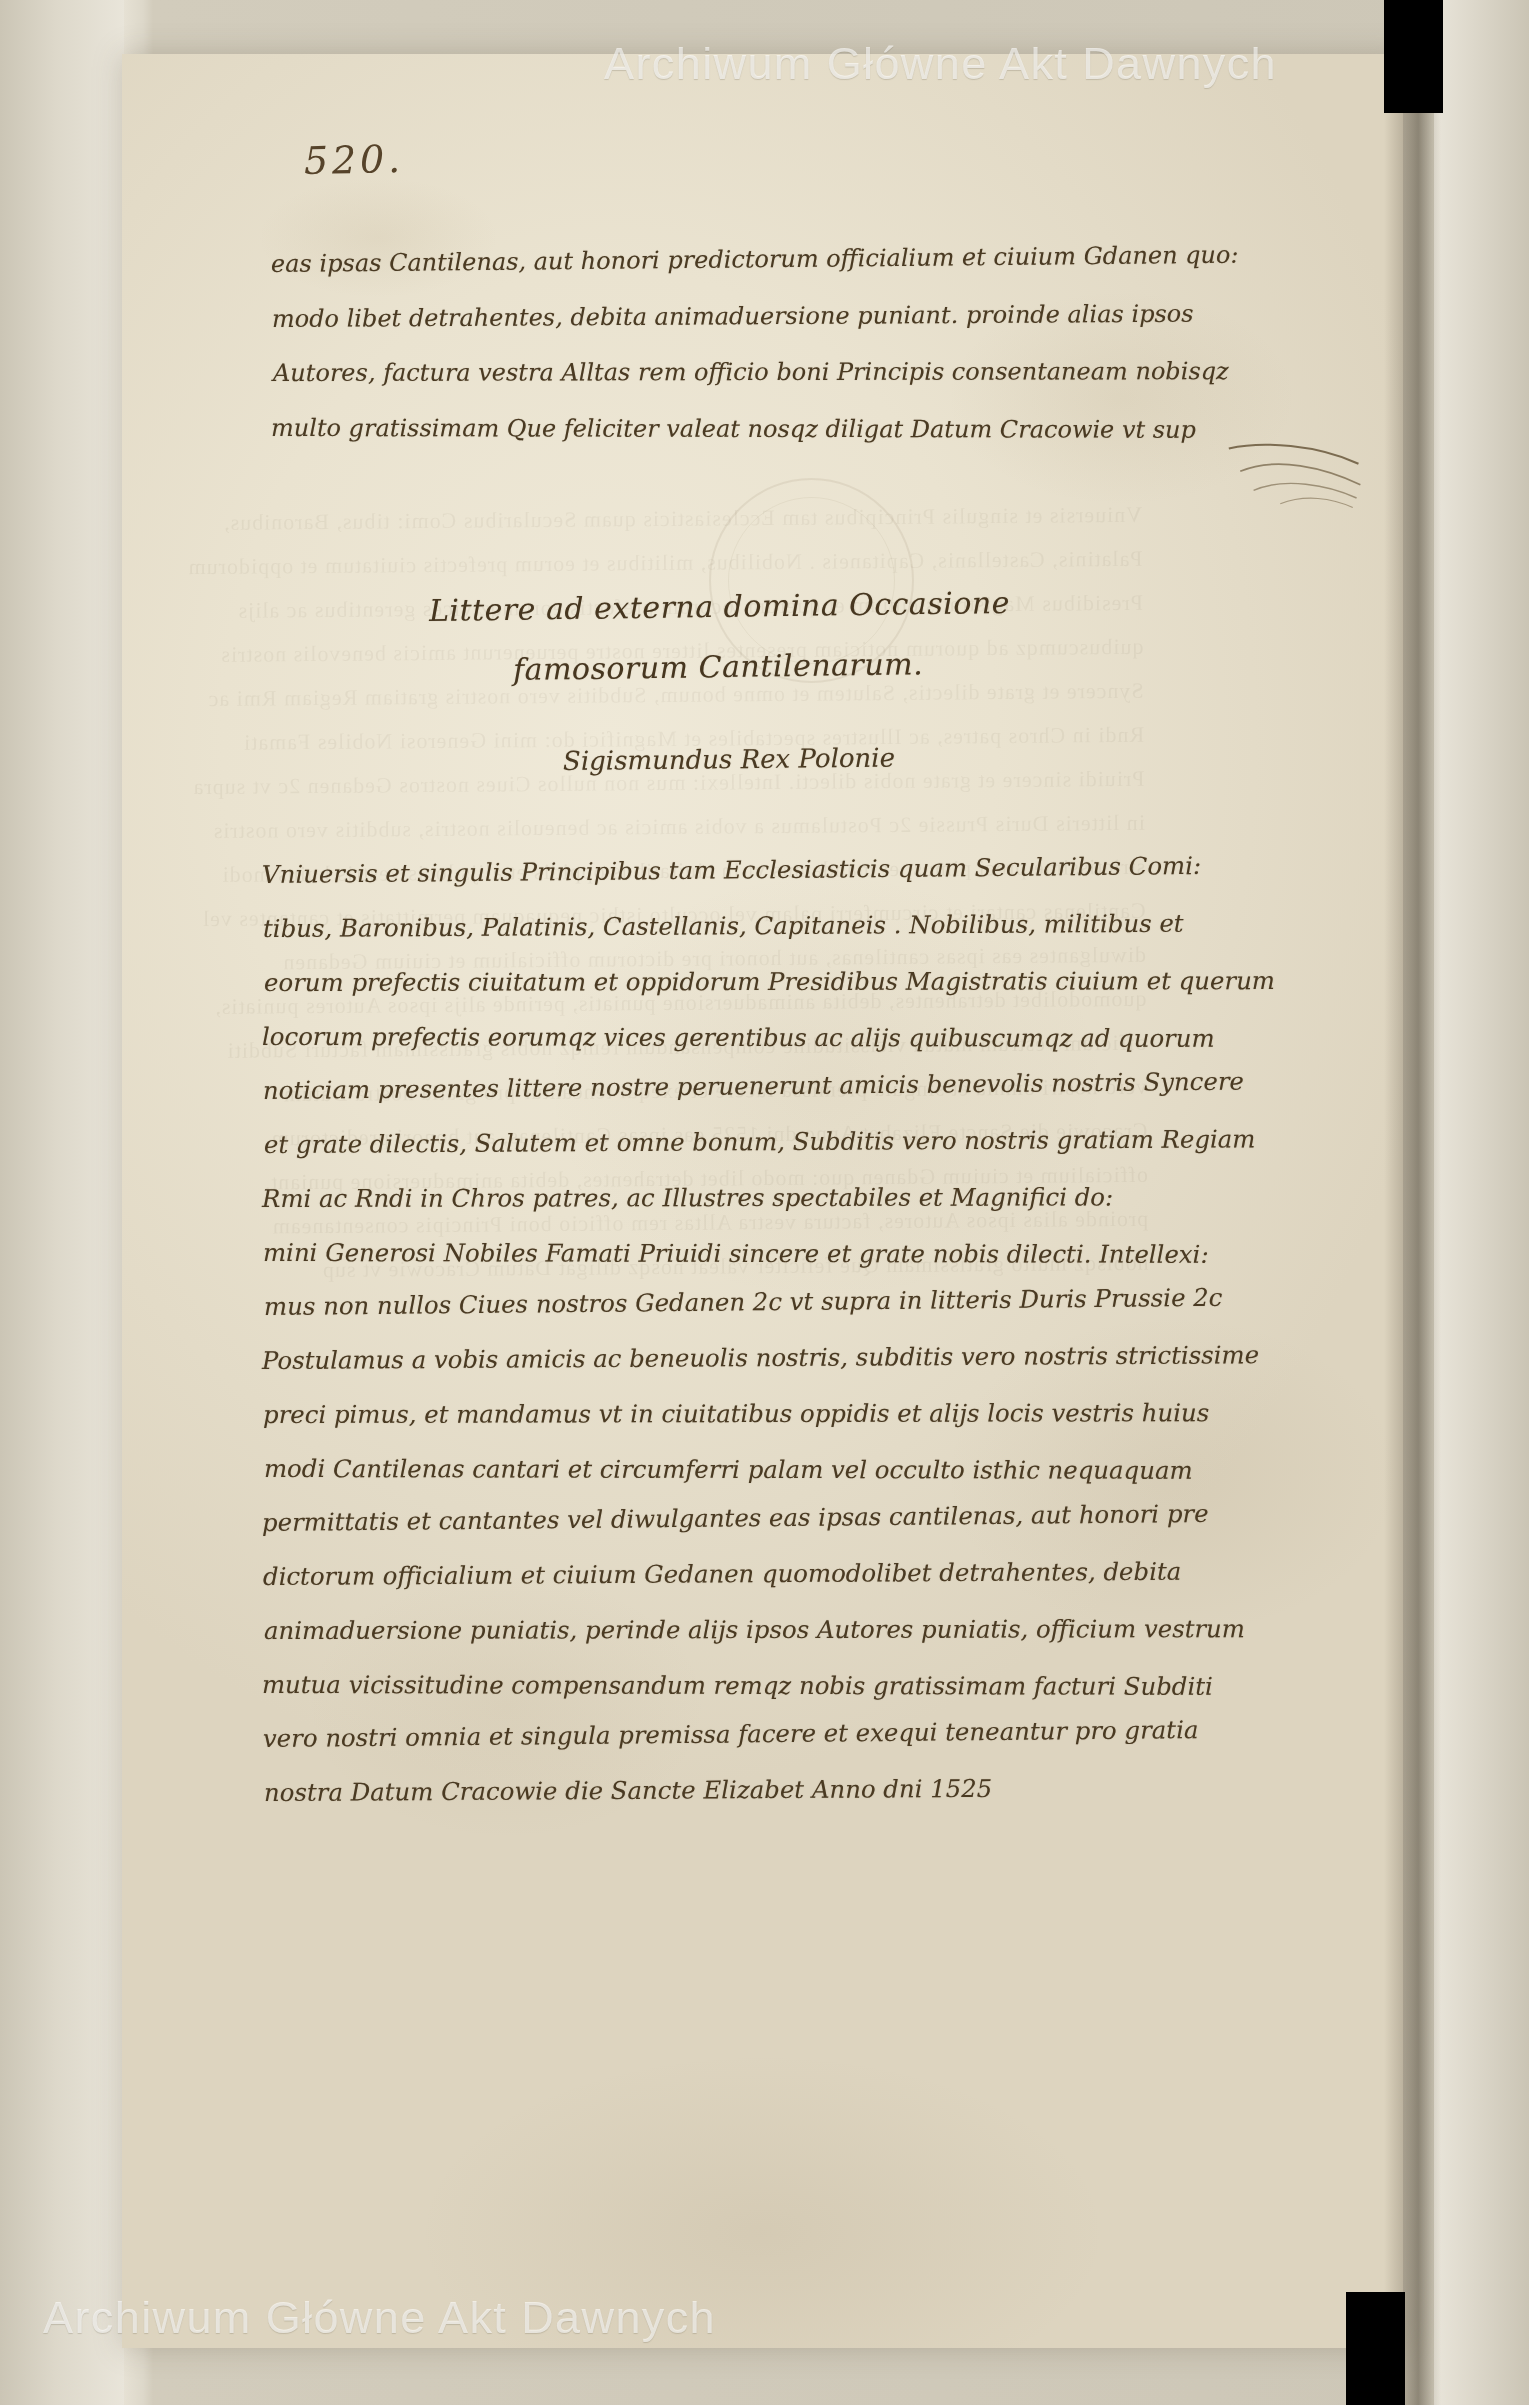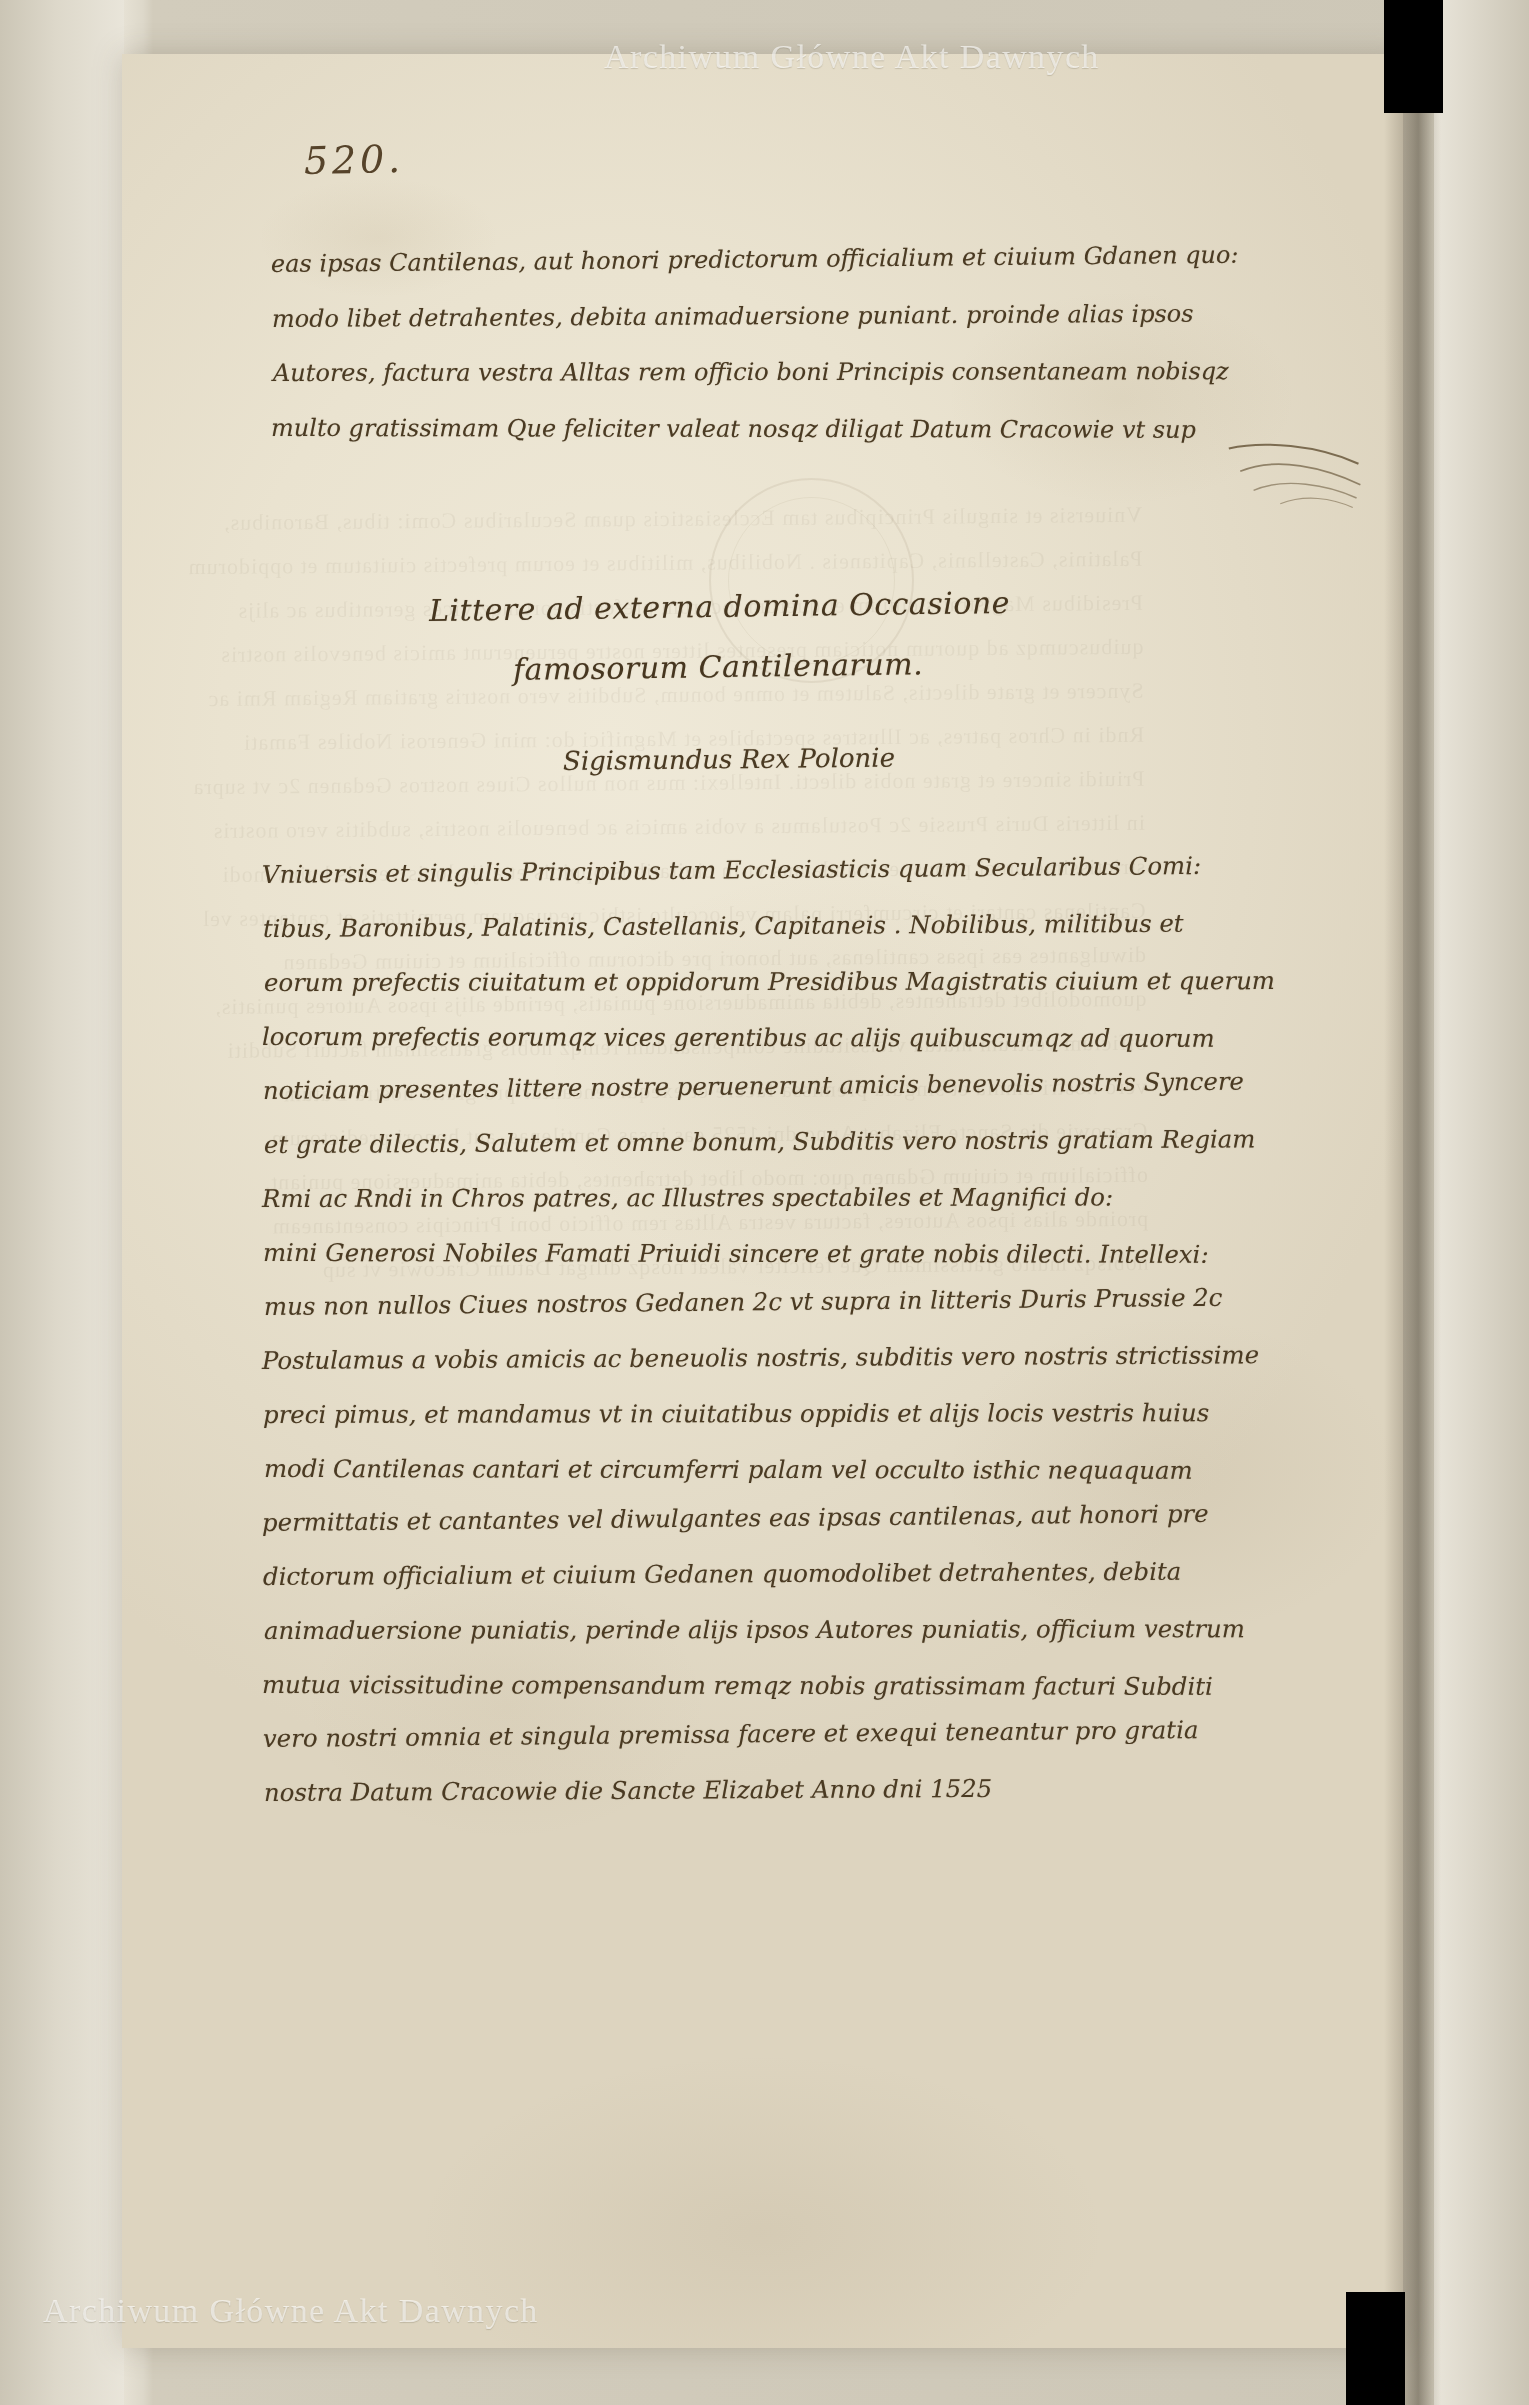--- a/index.html
+++ b/index.html
@@ -98,22 +98,22 @@
   .black-block {
     position: absolute;
     background: #000;
   }
   .bb-top    { left: 1384px; top: 0px;    width: 59px; height: 113px; }
   .bb-bottom { left: 1346px; top: 2292px; width: 59px; height: 113px; }
 
   
   .watermark {
     position: absolute;
-    font-family: Liberation Serif, serif;
-    font-size: 34px;
+    font-family: Liberation Sans, sans-serif;
+    font-size: 45px;
     letter-spacing: 1.4px;
     color: rgba(255,255,255,0.62);
     text-shadow: 0 1px 1px rgba(120,110,90,0.28);
     white-space: nowrap;
     pointer-events: none;
   }
   .wm-top    { left: 604px;  top: 38px;  }
   .wm-bottom { left: 43px;   top: 2292px; }
 
   

